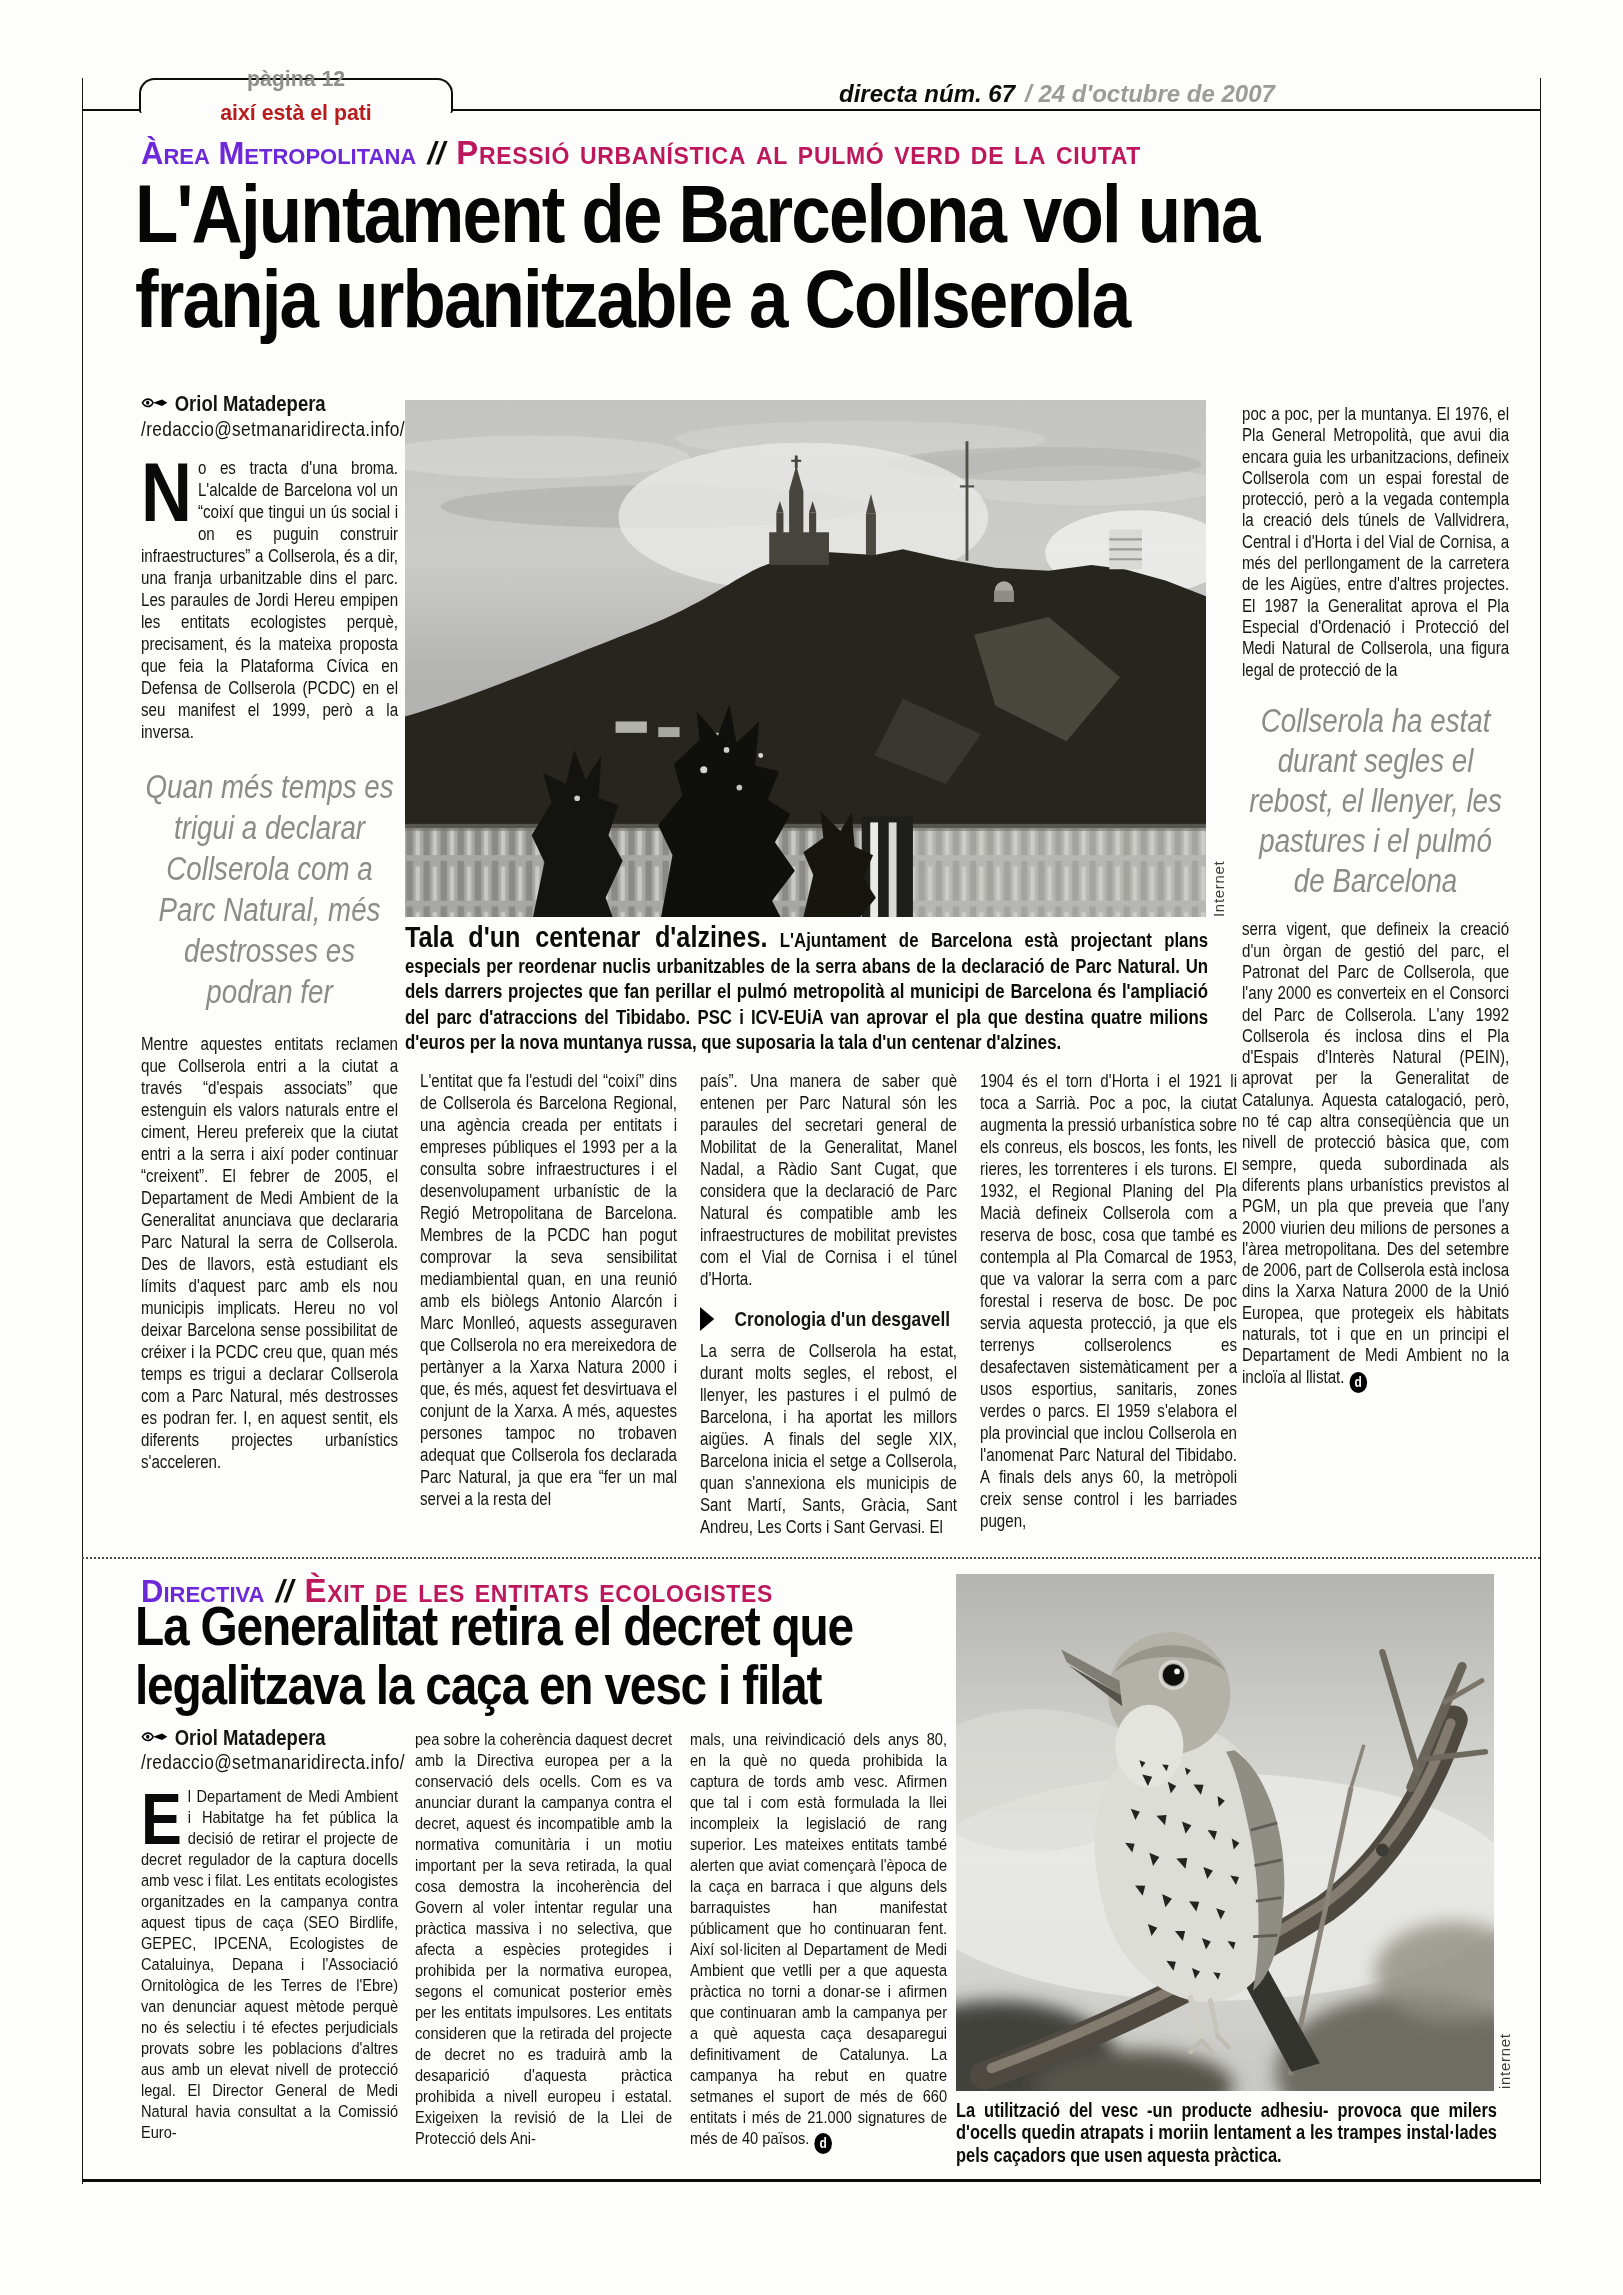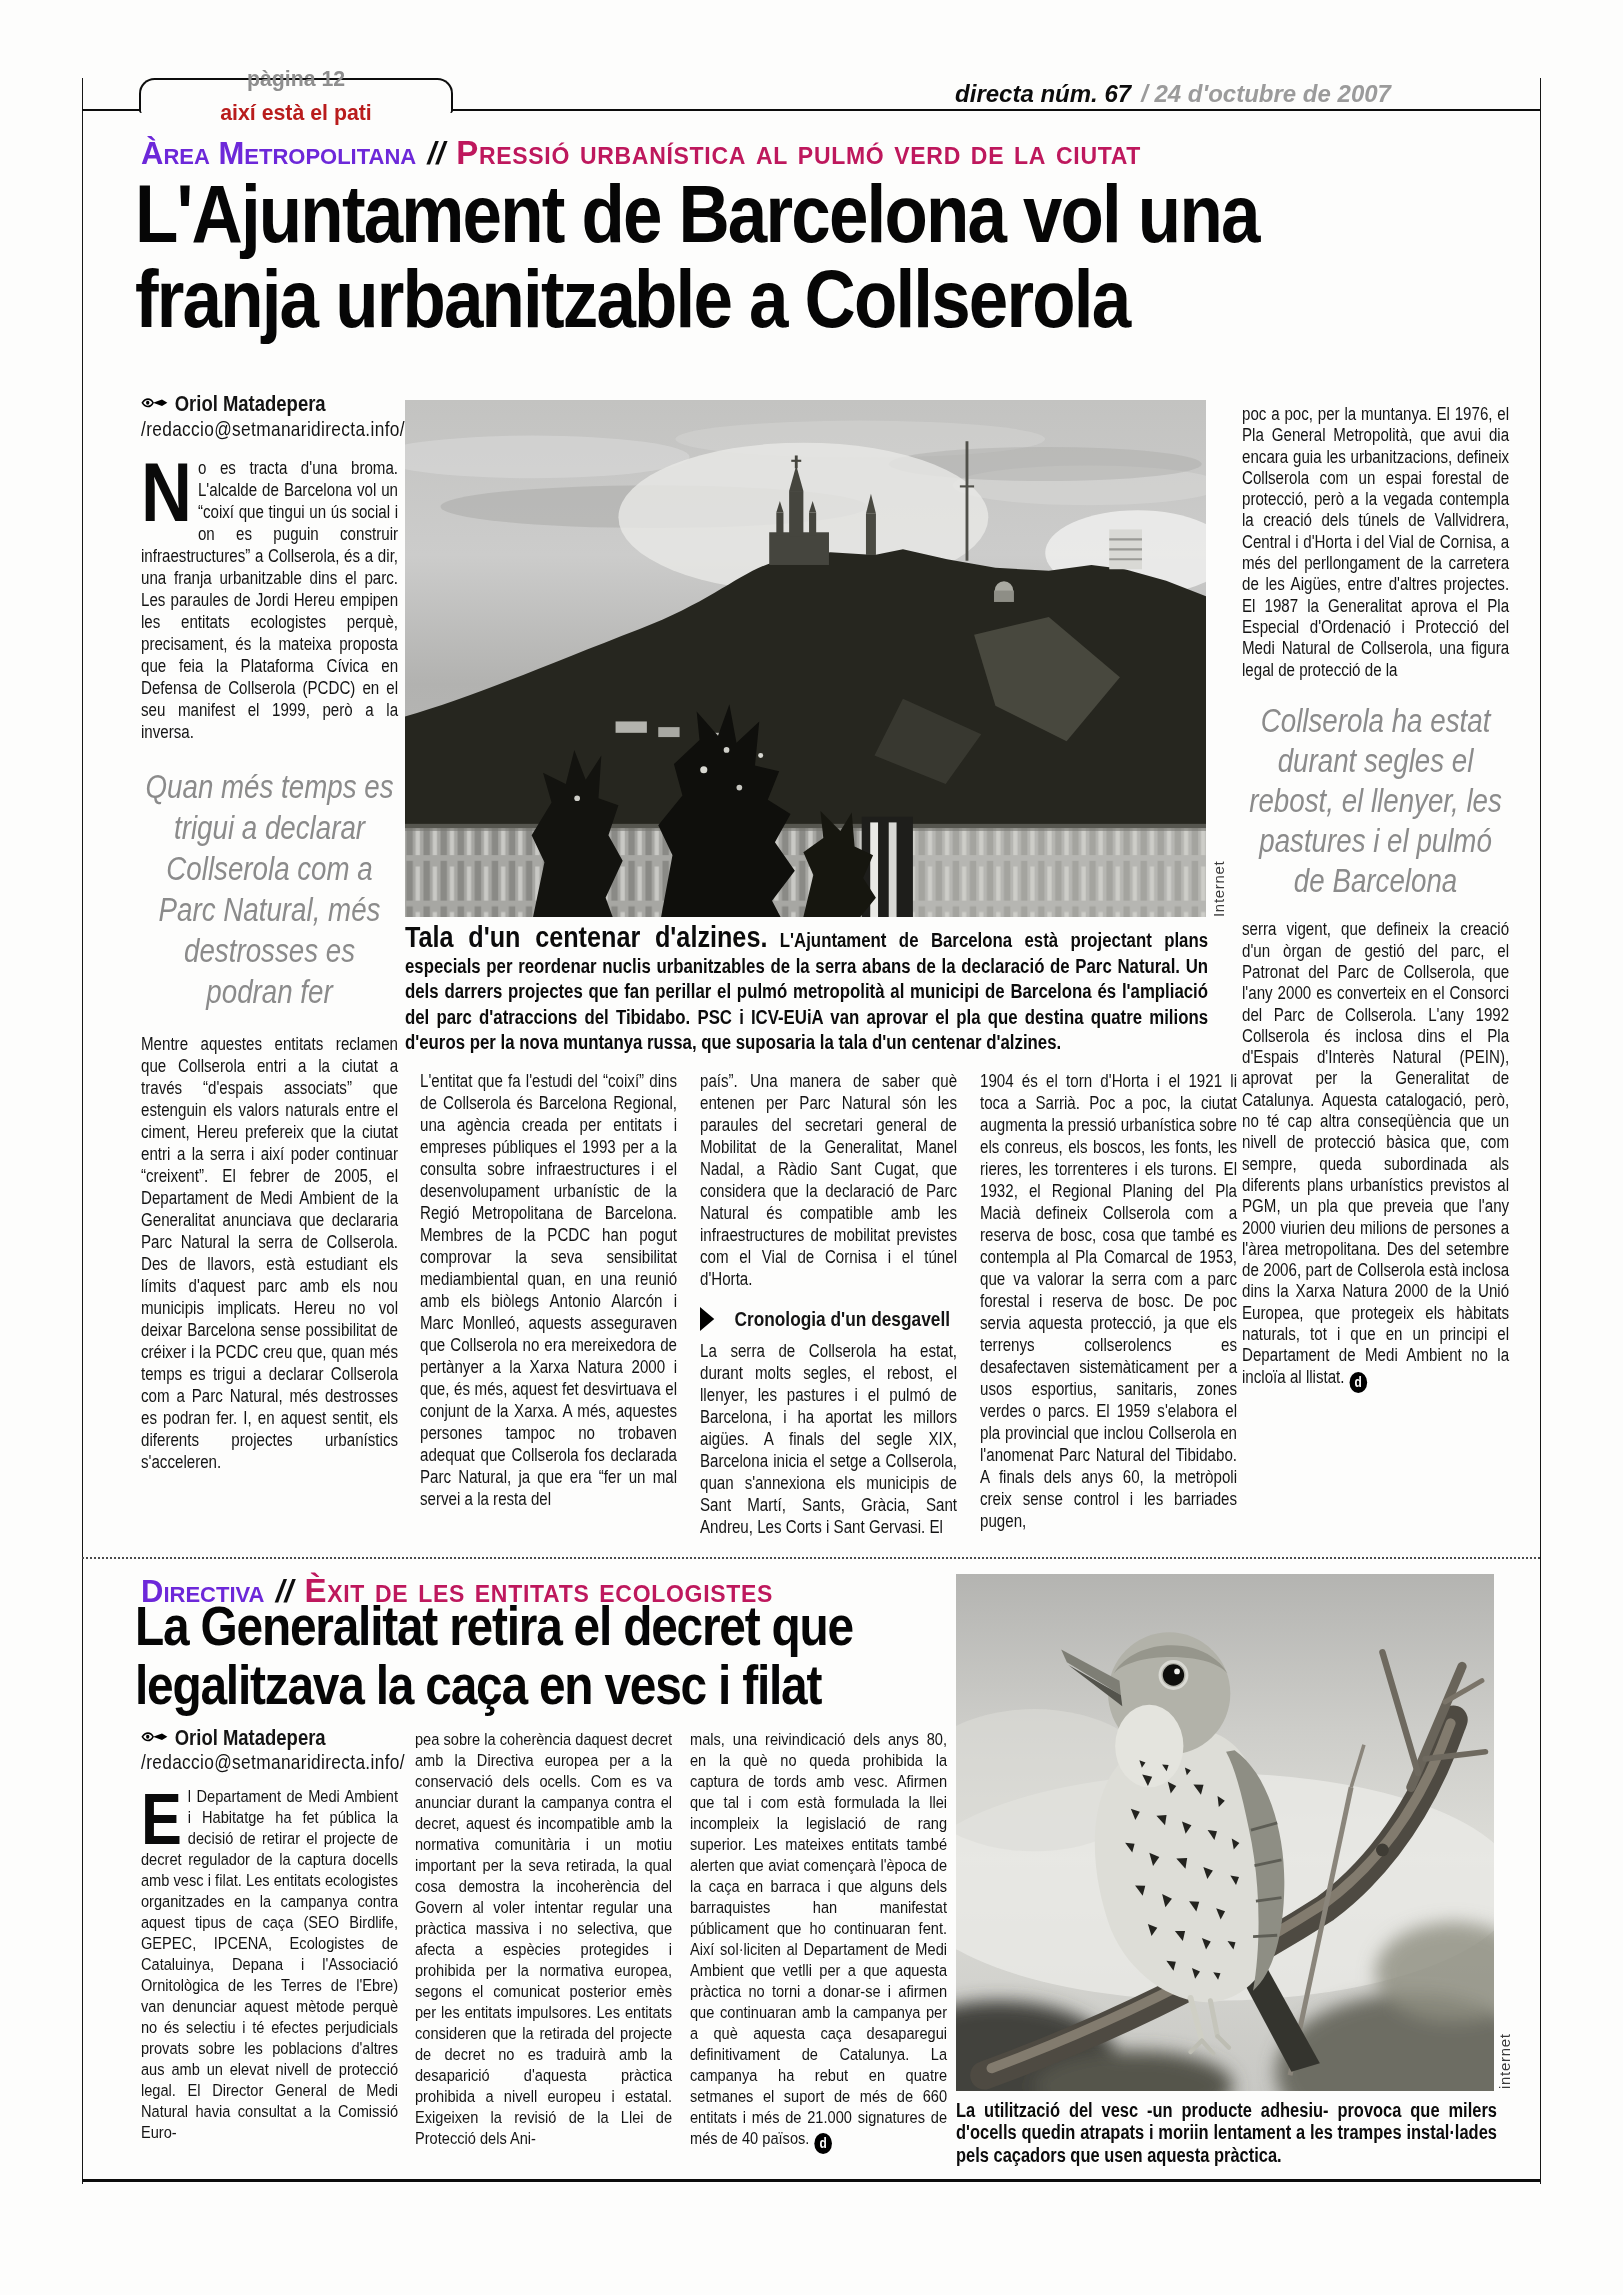--- a/index.html
+++ b/index.html
@@ -14,21 +14,21 @@
   .dotted{border-top:2.8px dotted #4a4a4a;height:0;}
   
   .tab{
     left:139px;top:78px;width:310px;height:33px;border:2.1px solid #0d0d0d;border-bottom:none;
     border-radius:15.6px 15.6px 2.8px 2.8px;background:#fdfdfc;display:flex;align-items:center;
     justify-content:center;gap:8.5px;font-weight:bold;font-size:21.3px;white-space:nowrap;z-index:3;flex-direction:column;
   }
   .tab .pg{color:#8e8e8e;}
   .tab .sec{color:#b91c1c;}
   .masthead{
-    left:839px;top:80px;width:668px;text-align:center;font-style:italic;font-weight:bold;
+    left:839px;top:80px;width:668px;text-align:left;font-style:italic;font-weight:bold;
     font-size:24px;white-space:nowrap;
   }
   .masthead .brand{color:#0c0c0c;}
   .masthead .mdate{color:#9b9b9b;margin-left:10px;}
   
   .kicker{white-space:nowrap;font-weight:bold;font-variant:small-caps;}
   .kicker .ksec{color:#6d28d9;font-size:31px;}
   .kicker .kslash{color:#0d0d0d;font-size:31px;font-style:italic;margin:0 11.4px;}
   .kicker .ktopic{color:#be185d;font-size:33px;letter-spacing:0.7px;}
   

